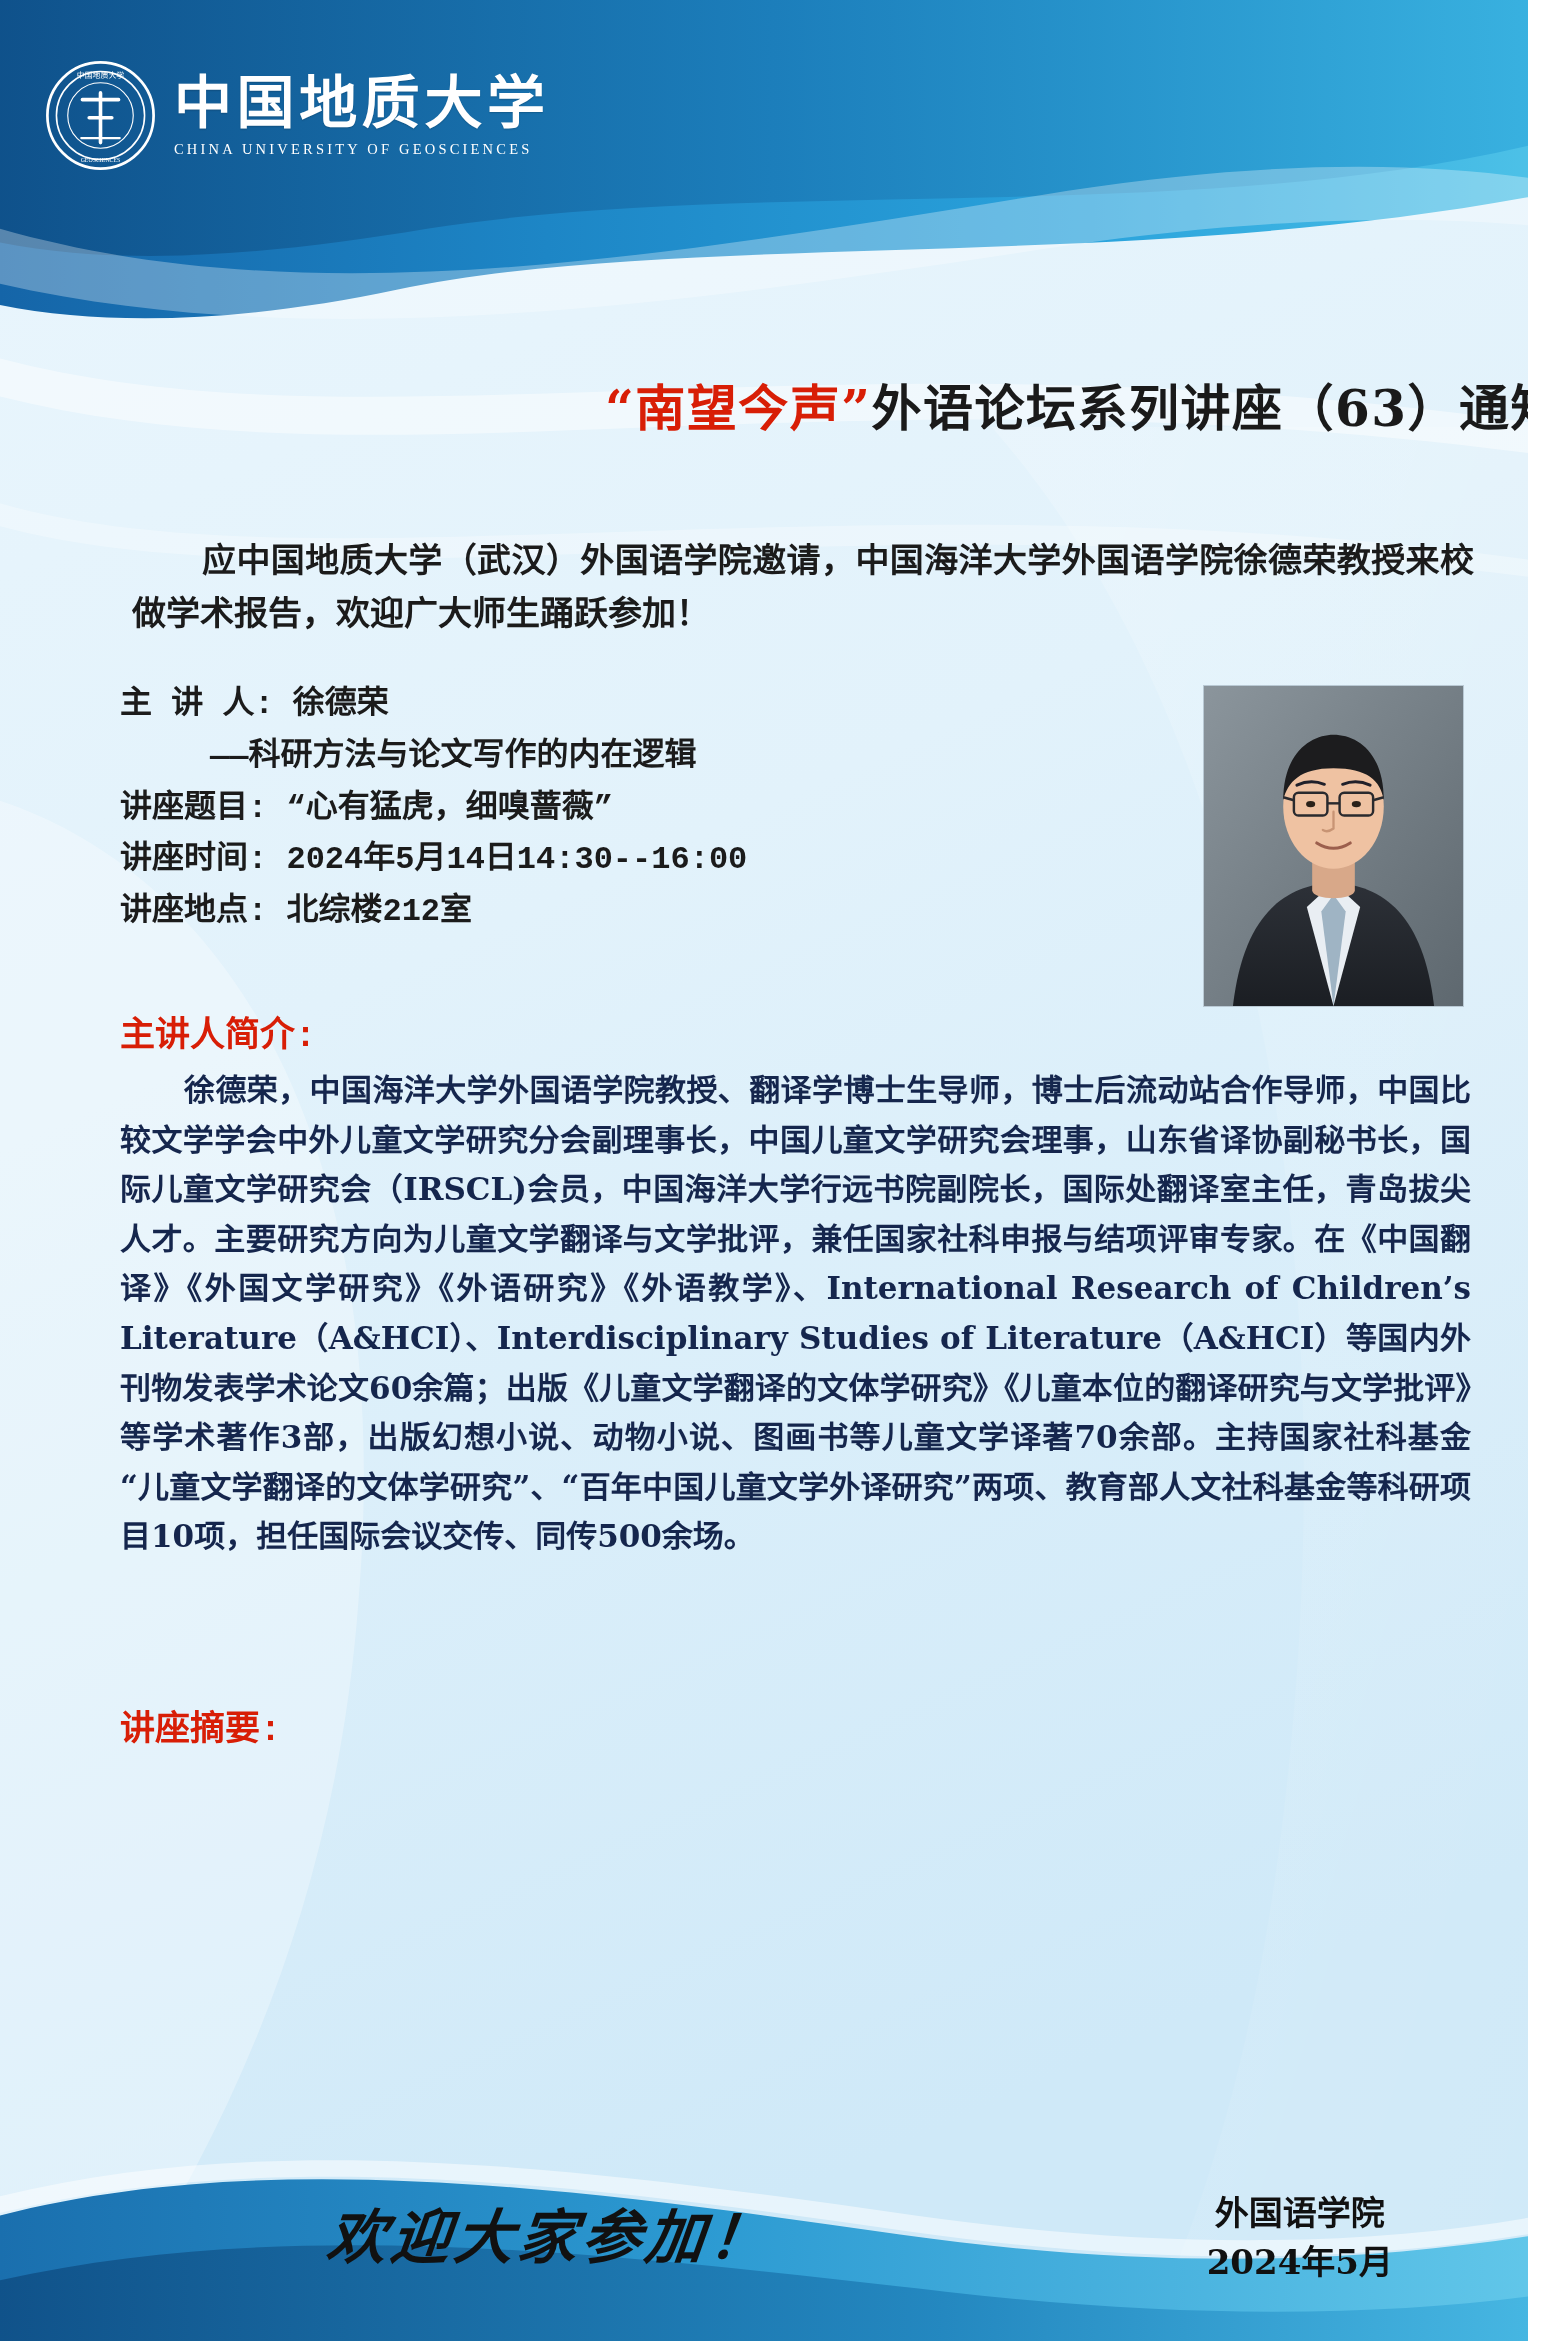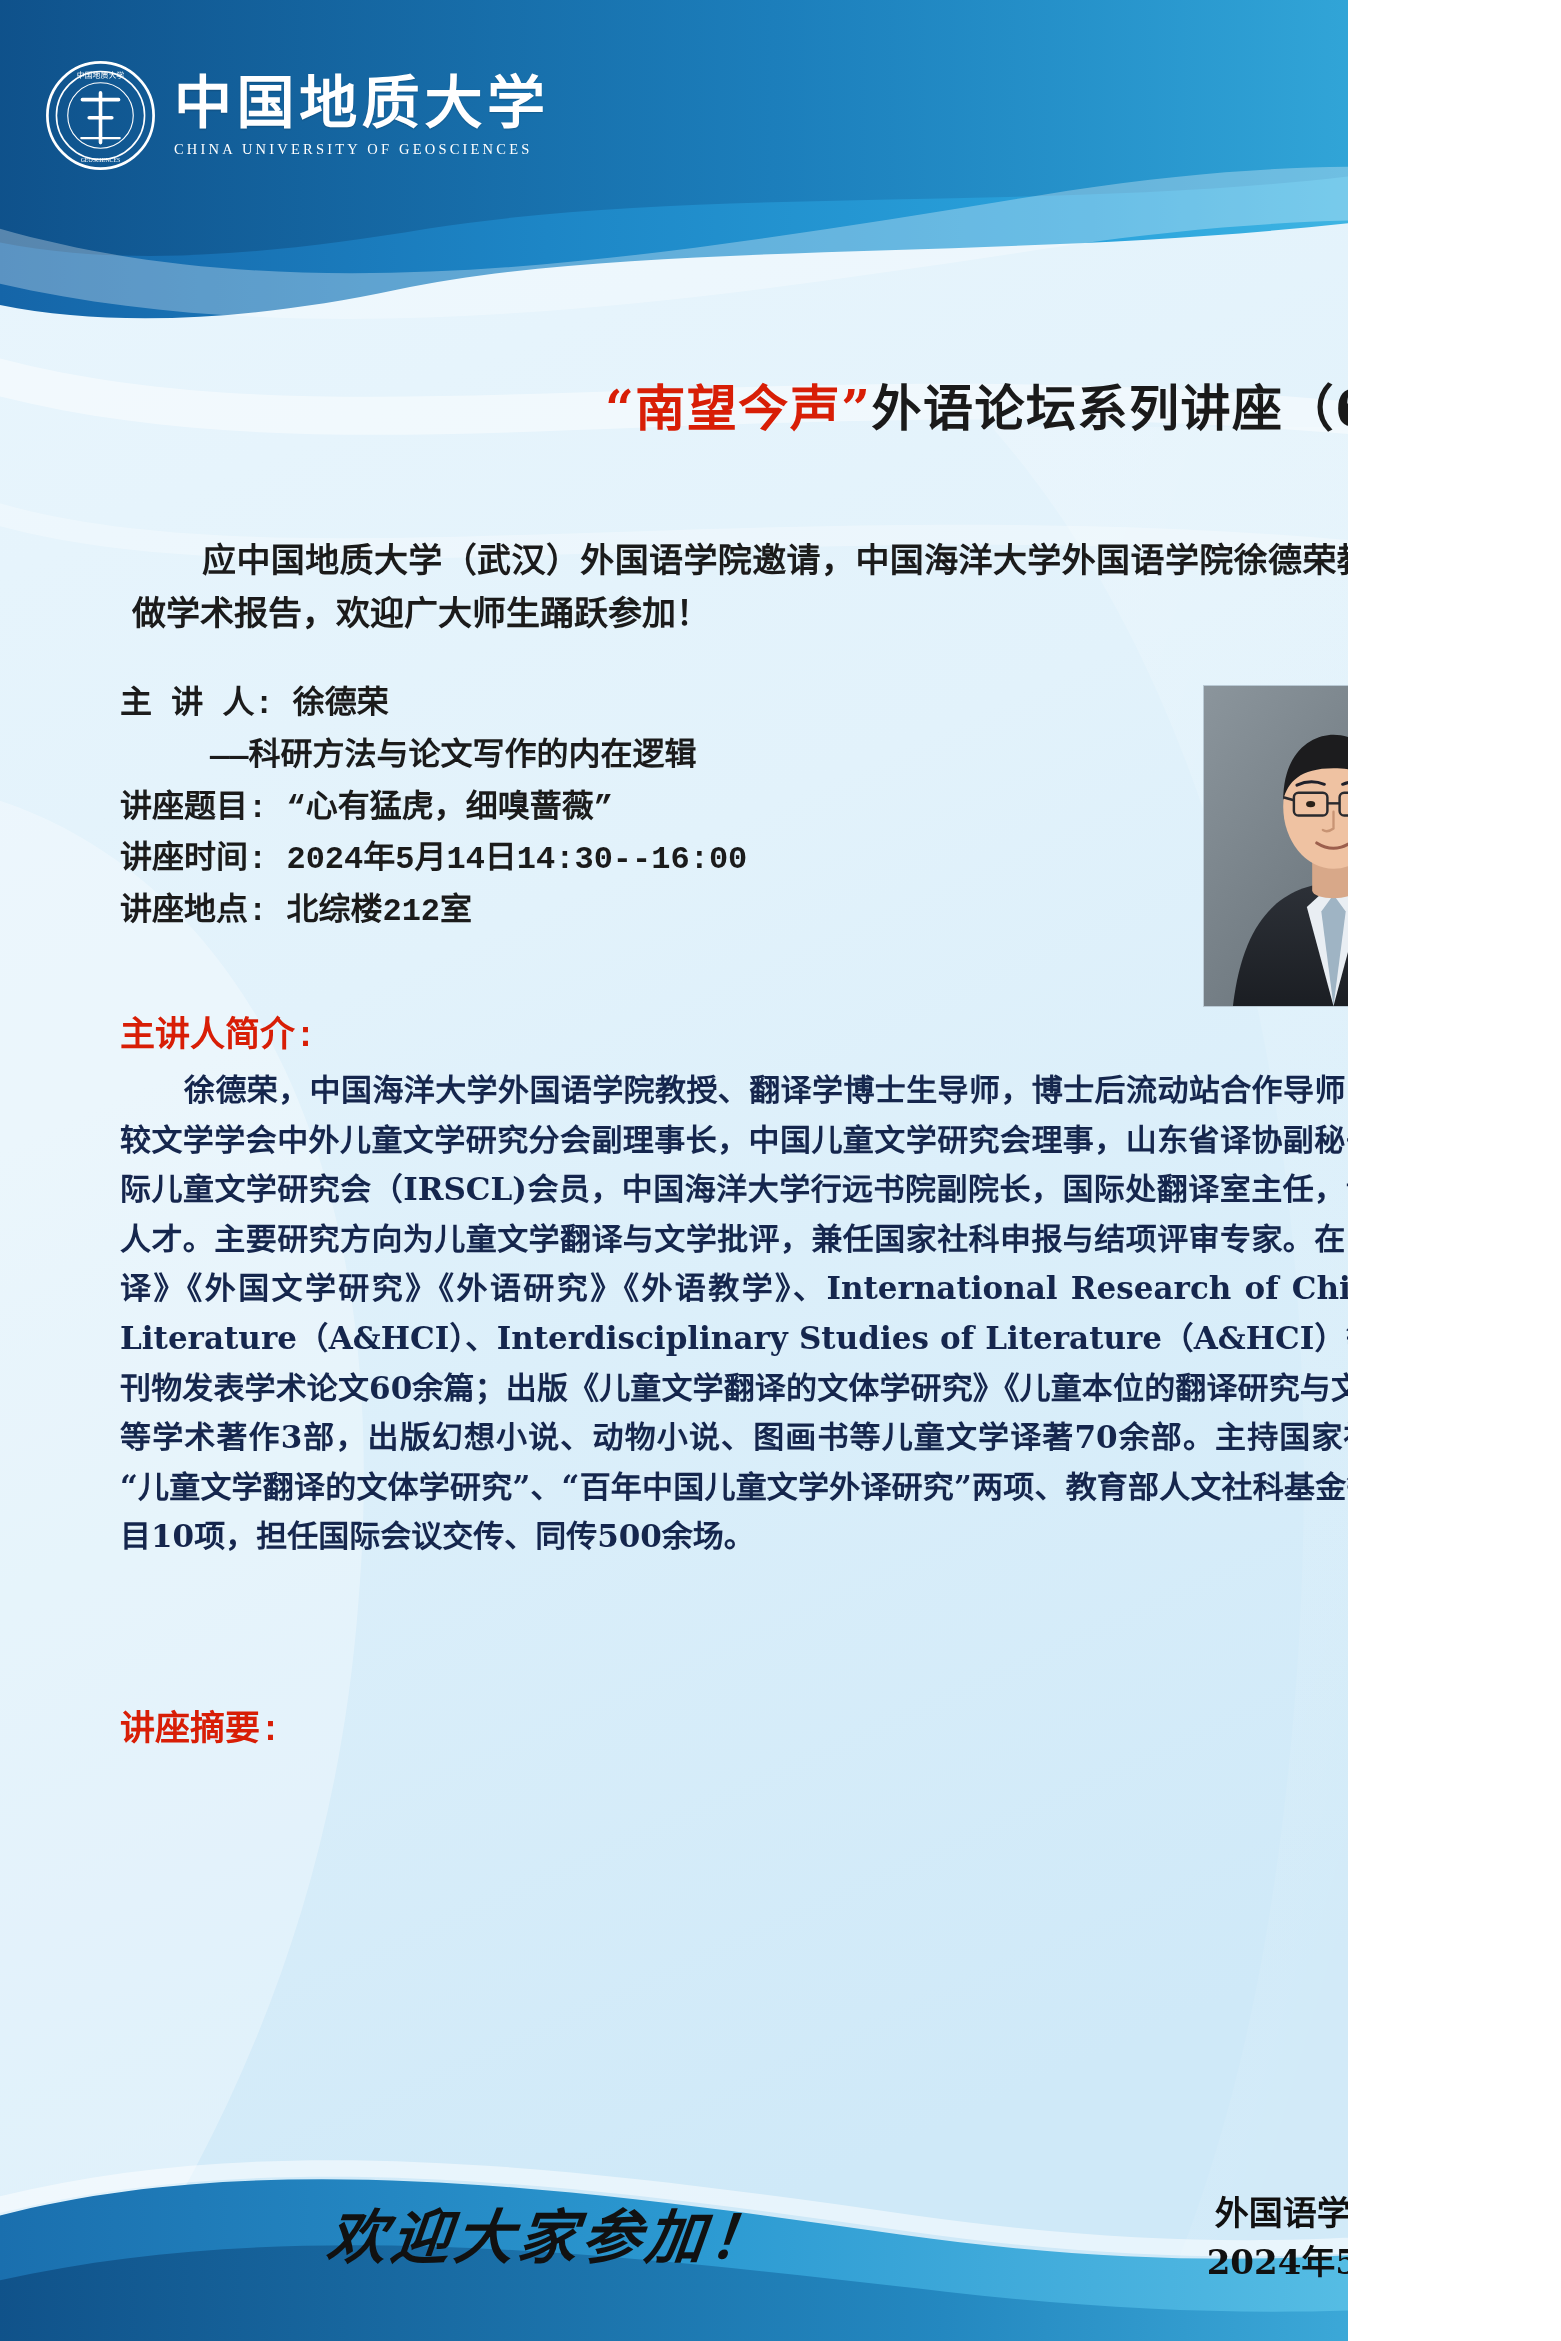--- a/index.html
+++ b/index.html
@@ -9,21 +9,21 @@
   body {
     width: 1562px;
     height: 2342px;
     font-family: "Liberation Sans", sans-serif;
     background: #ffffff;
     overflow: hidden;
   }
 
   .poster {
     position: relative;
-    width: 1348px;
+    width: 1528px;
     height: 2342px;
     overflow: hidden;
     background: linear-gradient(160deg, #e8f4fb 0%, #dff0fa 25%, #eaf6fc 50%, #dceffa 75%, #cfe8f7 100%);
   }
 
   
   .bg-svg {
     position: absolute;
     left: 0; top: 0;
     width: 1562px;

